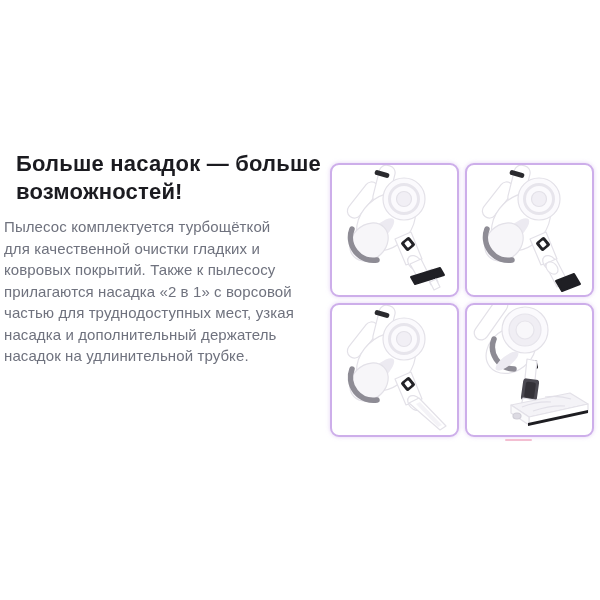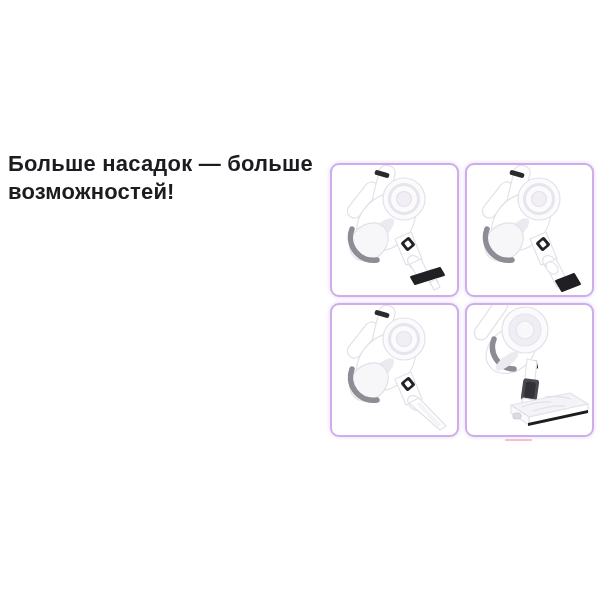--- a/index.html
+++ b/index.html
@@ -23,21 +23,21 @@
     left:4px;
     top:150px;
     width:330px;
   }
   .text-col h2{
     font-size:22px;
     line-height:28px;
     font-weight:700;
     letter-spacing:.2px;
     color:var(--heading-text);
-    margin:0 0 10px 4px;
+    margin:0 0 10px 12px;
   }
   .text-col p{
     width:296px;
     font-size:15px;
     line-height:21.5px;
     letter-spacing:.1px;
     color:var(--body-text);
   }
   .gallery{
     position:absolute;
@@ -69,20 +69,21 @@
     background:var(--divider);
   }
 </style>
 </head>
 <body>
 
 <div class="stage">
 
   <div class="text-col">
     <h2>Больше насадок — больше возможностей!</h2>
+    <p>Пылесос комплектуется турбощёткой для качественной очистки гладких и ковровых покрытий. Также к пылесосу прилагаются насадка «2 в 1» с ворсовой частью для труднодоступных мест, узкая насадка и дополнительный держатель насадок на удлинительной трубке.</p>
   </div>
 
   <div class="gallery">
 
     <div class="card">
       <svg viewBox="0 0 125 130" aria-hidden="true">
         <g fill="#ffffff" stroke="#e3e1e8" stroke-width="1.2" stroke-linejoin="round">
           <rect x="-7" y="-21" width="14" height="42" rx="7" transform="translate(31,35) rotate(38)"></rect>
           <rect x="-8" y="-20" width="16" height="40" rx="7" transform="translate(52,20) rotate(14)"></rect>
           <rect x="-7.5" y="-2.5" width="15" height="5" rx="2.5" transform="translate(50,9) rotate(16)" fill="#2a2a2e" stroke="none"></rect>

